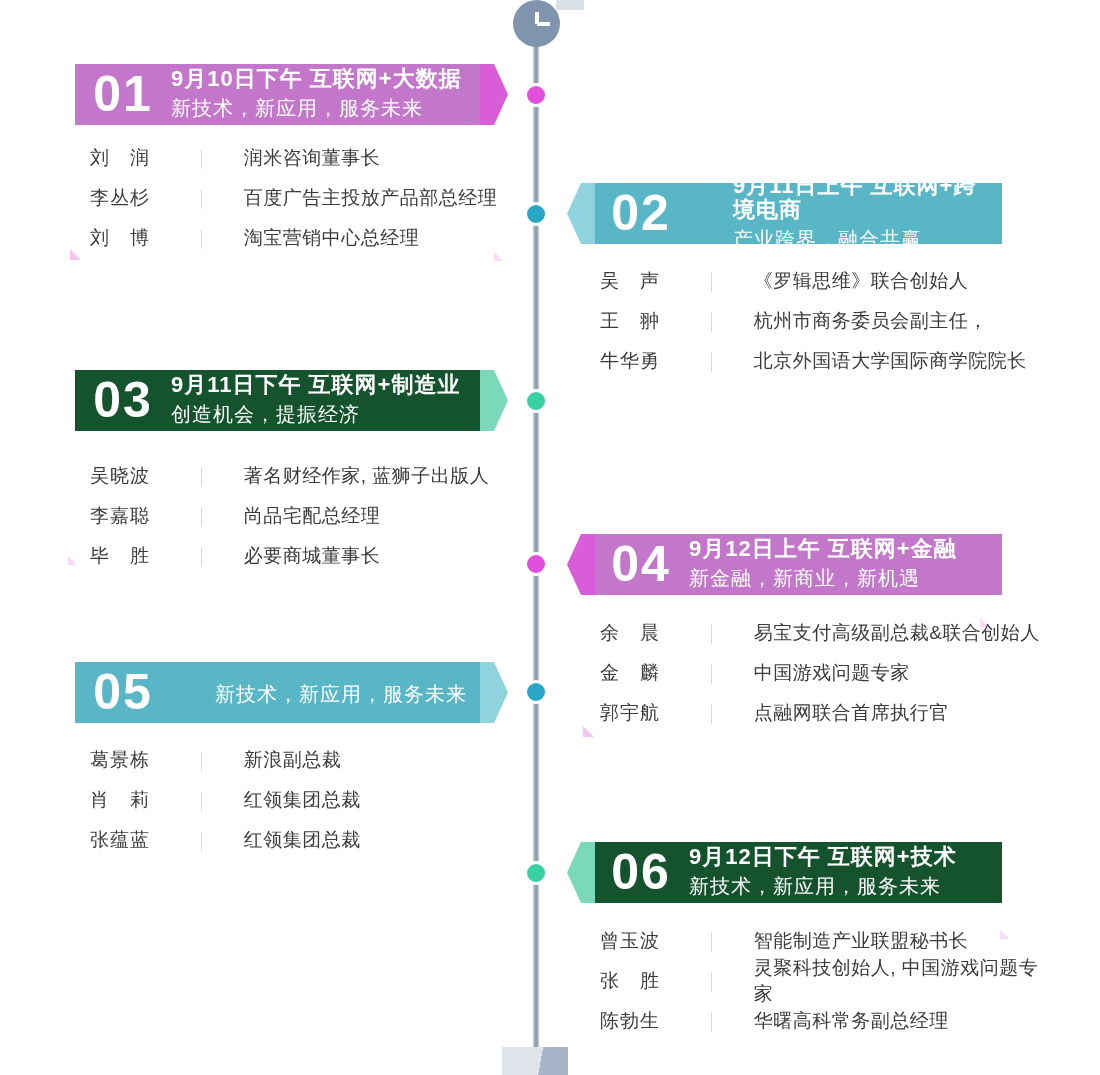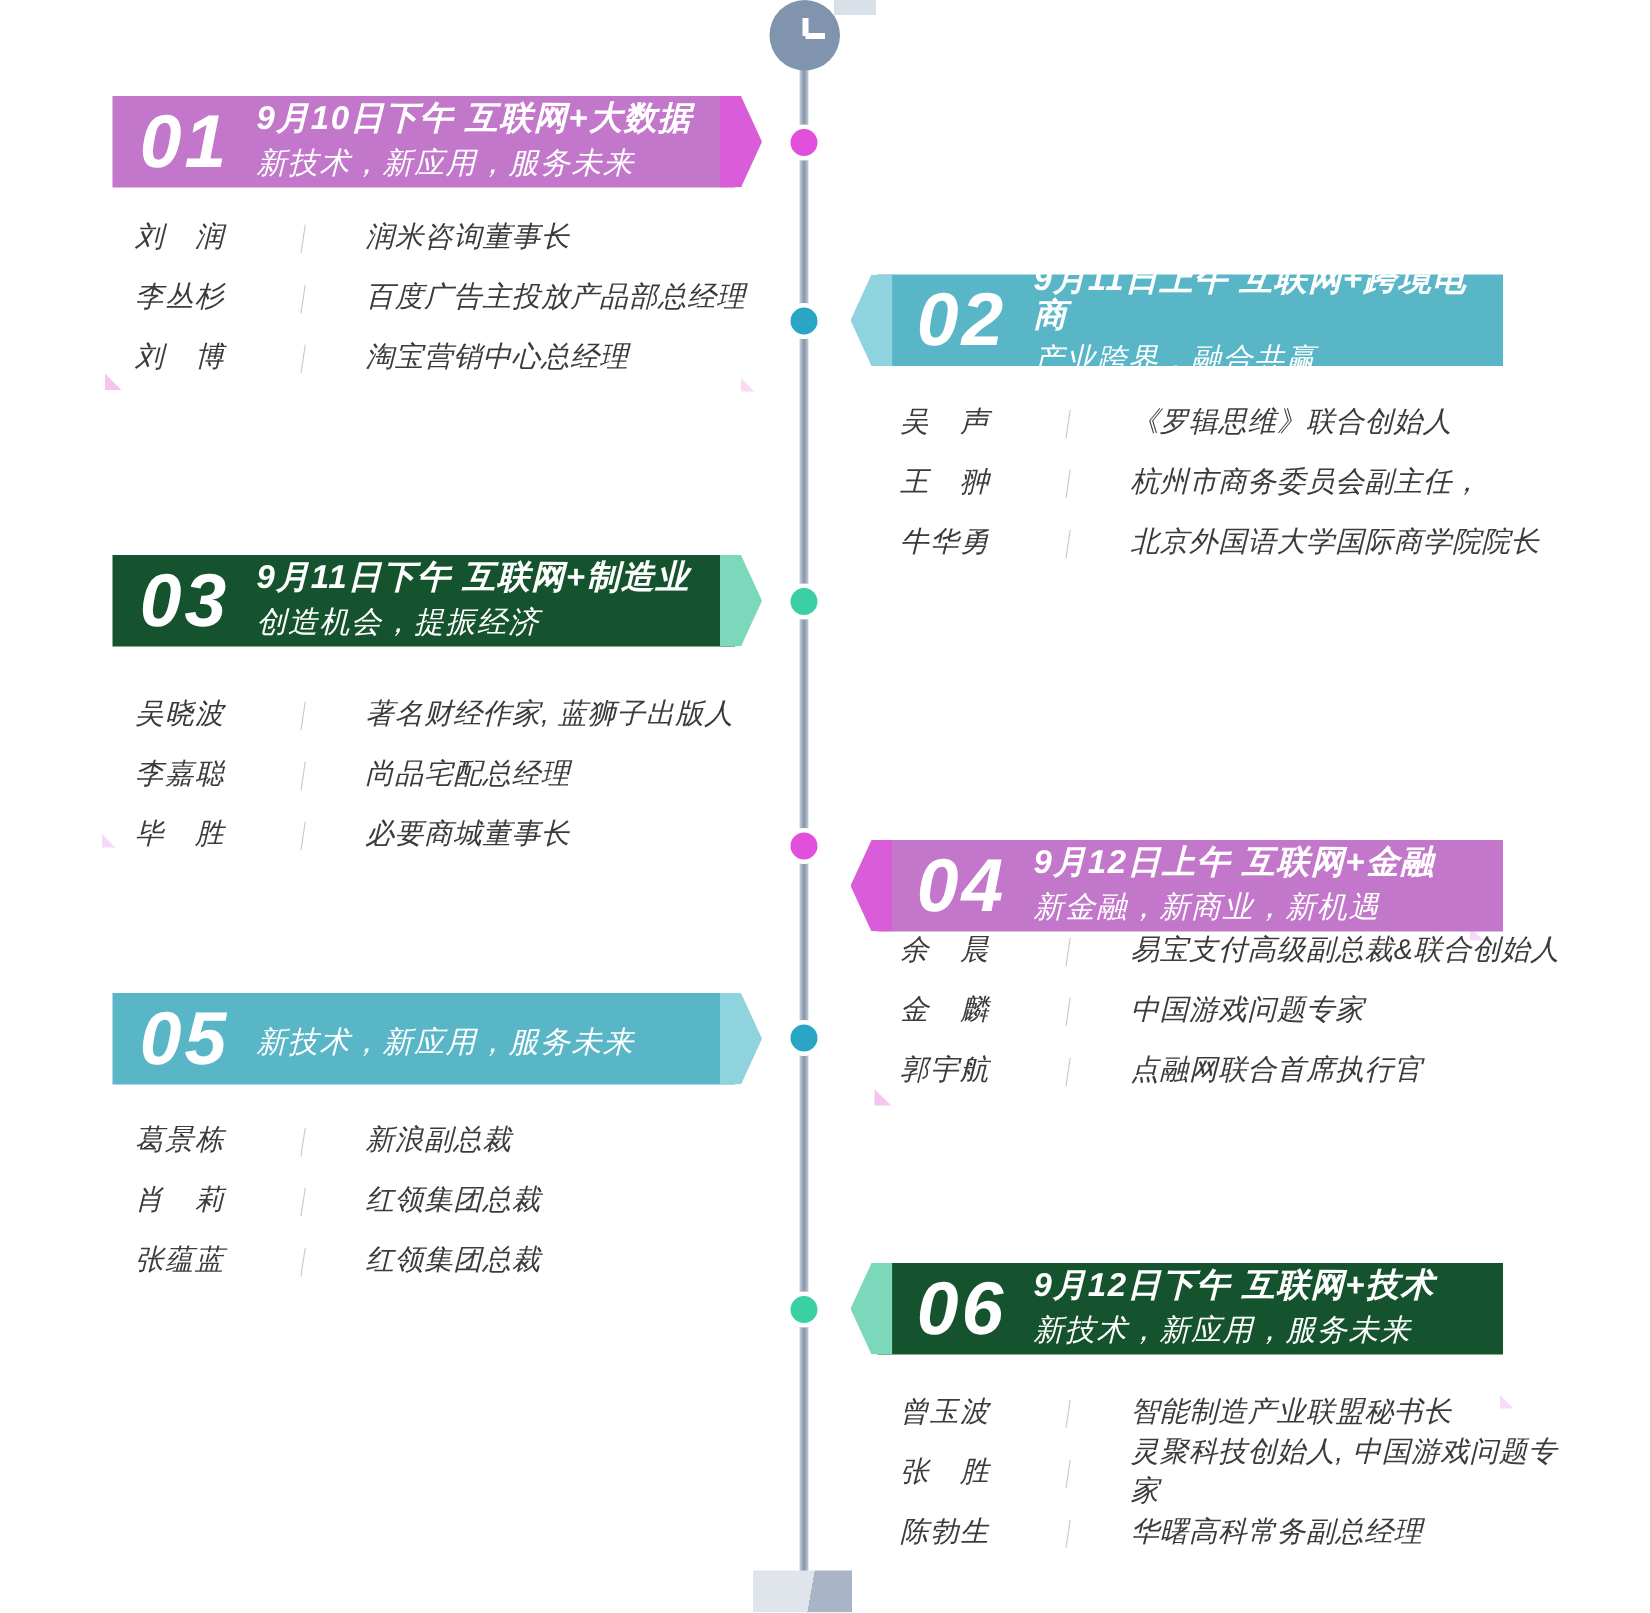--- a/index.html
+++ b/index.html
@@ -1,19 +1,18 @@
 <!DOCTYPE html>
 <html><head>
 <meta charset="utf-8">
 <style>
   html,body{margin:0;padding:0;background:#fff;}
   #stage{
     position:relative;width:1100px;height:1075px;background:#ffffff;overflow:hidden;
     font-family:"Liberation Sans", sans-serif;
-    font-style:italic;
   }
   
   .tl-line{position:absolute;left:533px;top:42px;width:6px;height:1022px;
     background:linear-gradient(to right,#c9d0da 0%,#8d9bb0 45%,#8d9bb0 60%,#c9d0da 100%);}
   .tl-cap-top{position:absolute;left:556px;top:0;width:28px;height:10px;background:#dae0e8;}
   .tl-cap-bottom{position:absolute;left:502px;top:1047px;width:66px;height:28px;
     background:linear-gradient(100deg,#e0e5ec 58%,#aab4c8 58%);}
   .clock{position:absolute;left:513px;top:0;width:47px;height:47px;border-radius:50%;
     background:#8095ad;display:flex;align-items:center;justify-content:center;}
   .clock svg{display:block;}
@@ -25,21 +24,21 @@
   
   .hdr{position:absolute;height:61px;display:flex;align-items:center;color:#fff;z-index:2;}
   .hdr .tail{position:absolute;top:0;height:61px;width:28px;z-index:-1;}
   .sec-left  .hdr{left:75px;width:415px;}
   .sec-right .hdr{left:585px;width:417px;}
   .sec-left  .hdr .tail{left:calc(100% - 10px);
     clip-path:polygon(0 0,50% 0,100% 50%,50% 100%,0 100%);}
   .sec-right .hdr .tail{right:calc(100% - 10px);
     clip-path:polygon(100% 0,50% 0,0 50%,50% 100%,100% 100%);}
   .theme-magenta .hdr{background:#c377ca;} .theme-magenta .tail{background:#d95cd8;}
-  .theme-blue    .hdr{background:#59b6c7;} .theme-blue    .tail{background:#8fd3de;}
+  .theme-blue    .hdr{background:#59b6c7;gap:44px;} .theme-blue    .tail{background:#8fd3de;}
   .theme-green   .hdr{background:#14532d;} .theme-green   .tail{background:#7cd8ba;}
   .num{font-size:50px;font-weight:bold;letter-spacing:2px;width:96px;text-align:center;
     line-height:61px;flex:none;}
   .sec-right .num{margin-left:8px;}
   .htxt{flex:1;padding-right:22px;}
   .htitle{font-size:22px;font-weight:bold;letter-spacing:1px;line-height:24px;}
   .hsub{font-size:20px;margin-top:4px;letter-spacing:1px;}
 
   
   .speakers{position:absolute;width:440px;}
@@ -154,21 +153,21 @@
       </div>
       <div class="srow">
         <span class="sname">毕　胜</span>
         <span class="sdiv">｜</span>
         <span class="srole">必要商城董事长</span>
       </div>
     </div>
   </div>
 
   <div class="sec-right theme-magenta">
-    <div class="hdr" style="top:560px">
+    <div class="hdr" style="top:534px">
       <div class="tail"></div>
       <div class="num">04</div>
       <div class="htxt">
         <div class="htitle">9月12日上午 互联网+金融</div>
         <div class="hsub">新金融，新商业，新机遇</div>
       </div>
     </div>
     <div class="speakers" style="top:613px">
       <div class="srow">
         <span class="sname">余　晨</span>

